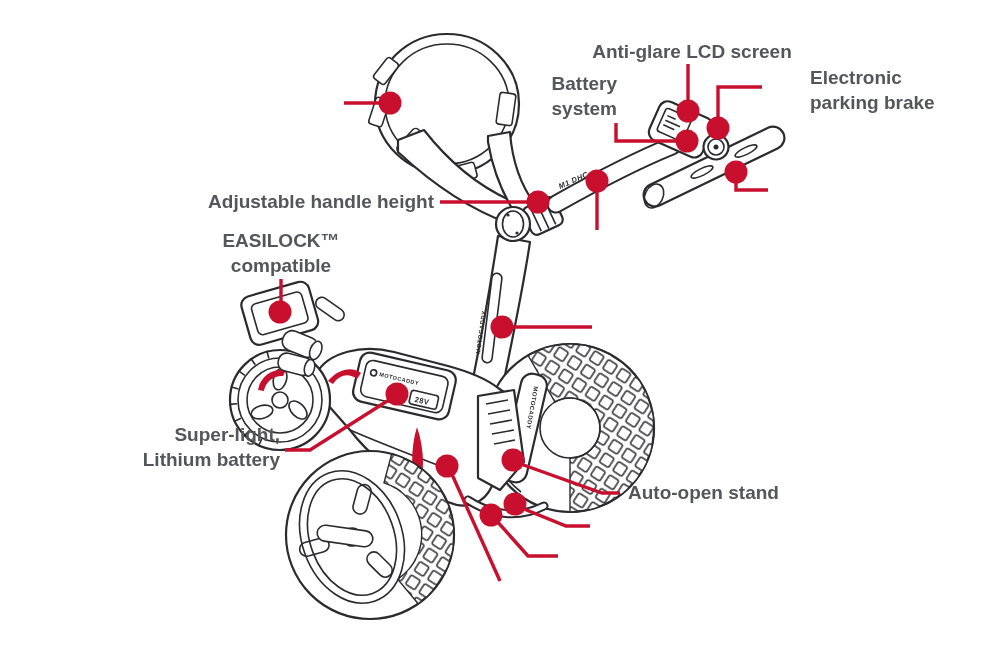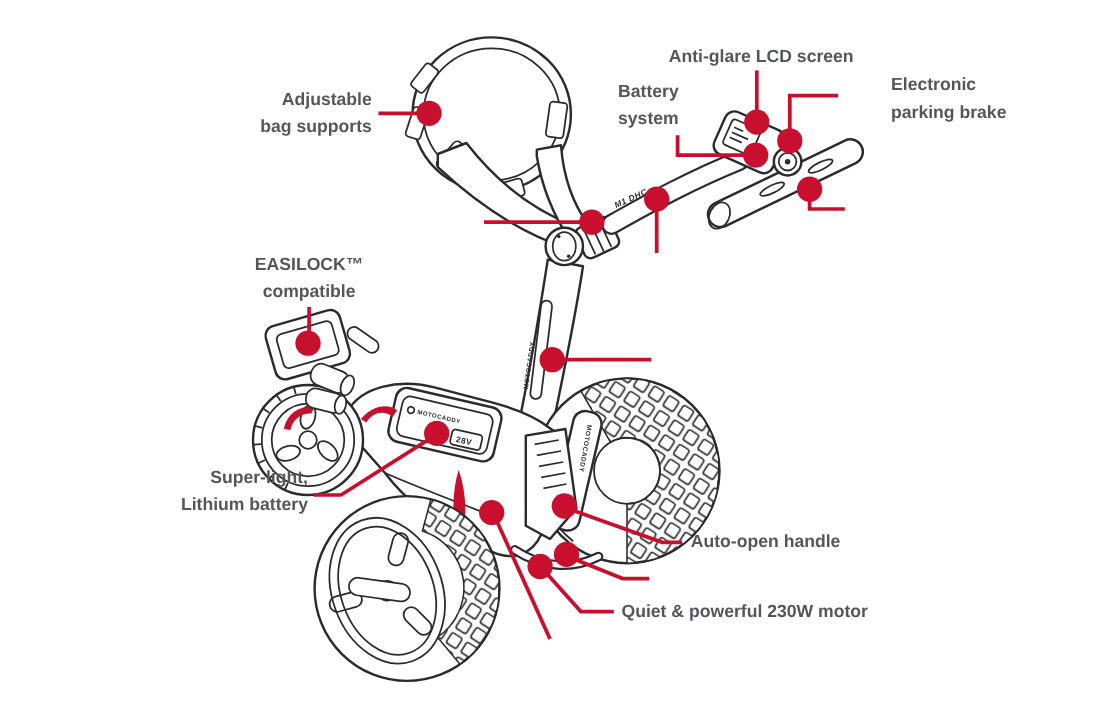--- a/index.html
+++ b/index.html
@@ -21,21 +21,21 @@
   .ln  {fill:none;stroke:var(--ink);stroke-width:1.6;stroke-linejoin:round;}
   .tubeO{fill:none;stroke:var(--ink);stroke-linecap:round;}
   .tubeI{fill:none;stroke:#fff;stroke-linecap:round;}
   .conn{fill:none;stroke:var(--red);stroke-width:3.4;}
   .dot{fill:var(--red);stroke:none;}
   .redshape{fill:var(--red);stroke:none;}
   text.art{fill:var(--ink);font-family:"Liberation Sans",sans-serif;font-weight:bold;letter-spacing:.5px;}
   
   .co{
     position:absolute;color:var(--gray);
-    font-size:16px;font-weight:600;line-height:25px;
+    font-size:19px;font-weight:600;line-height:25px;
     white-space:pre-line;
   }
   #co-anti  {left:527px;top:39px;width:330px;text-align:center;}
   #co-batt  {right:383px;top:71px;text-align:right;}
   #co-brake {left:766px;top:65px;margin-left:44px;}
   #co-bag   {right:662px;top:78px;text-align:right;}
   #co-usb   {left:776px;top:162px;}
   #co-height{right:566px;top:189px;text-align:right;}
   #co-tube  {left:598px;top:232px;}
   #co-easi  {left:161px;top:228px;width:240px;text-align:center;}
@@ -241,21 +241,19 @@
       <circle class="dot" cx="491" cy="515" r="11.5"></circle>
       <circle class="dot" cx="447" cy="466" r="11.5"></circle>
     </g>
   </svg>
 
   <div class="co" id="co-anti">Anti-glare LCD screen</div>
   <div class="co" id="co-batt">Battery
 system</div>
   <div class="co" id="co-brake">Electronic
 parking brake</div>
-  <div class="co" id="co-bag">Adjustable
-bag supports</div>
+  <div class="co" id="co-height">Adjustable handle height</div>
   <div class="co" id="co-easi">EASILOCK™
 compatible</div>
   <div class="co" id="co-lith">Super-light,
 Lithium battery</div>
-  <div class="co" id="co-stand">Auto-open handle</div>
-  <div class="co" id="co-motor">Quiet &amp; powerful 230W motor</div>
+  <div class="co" id="co-stand">Auto-open stand</div>
 </div>
 
 </body></html>

